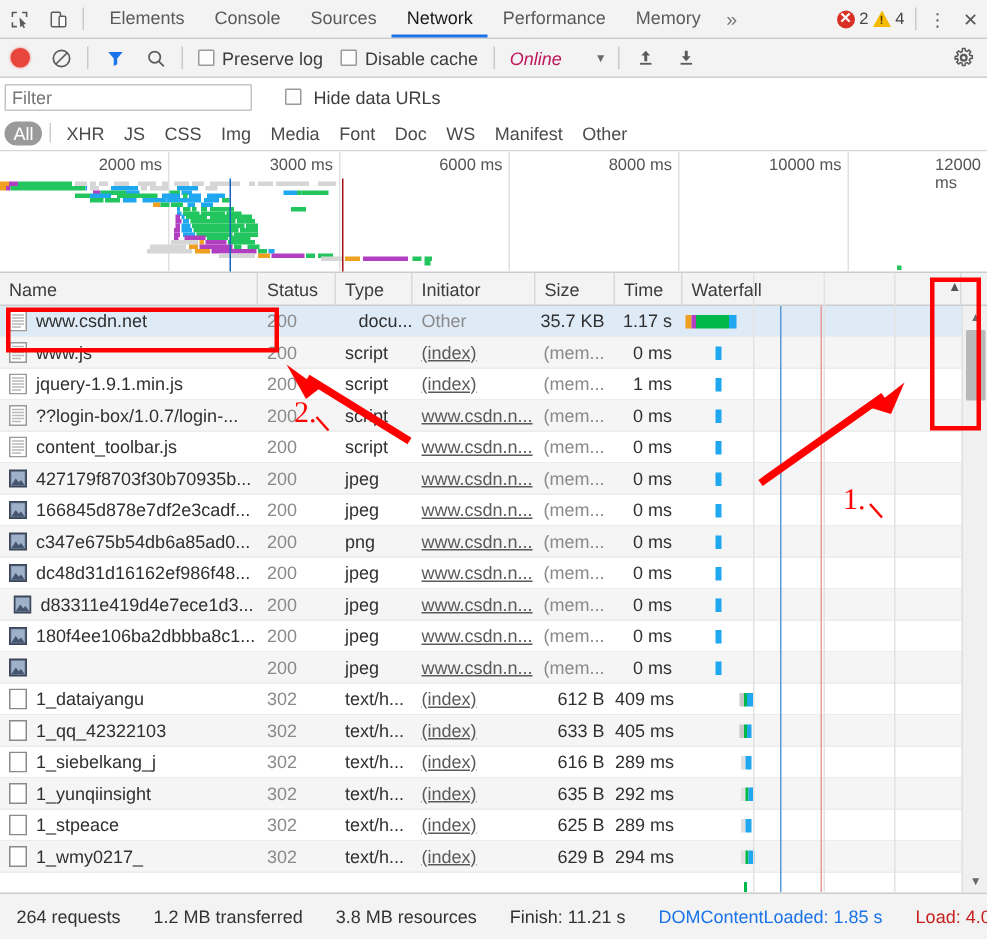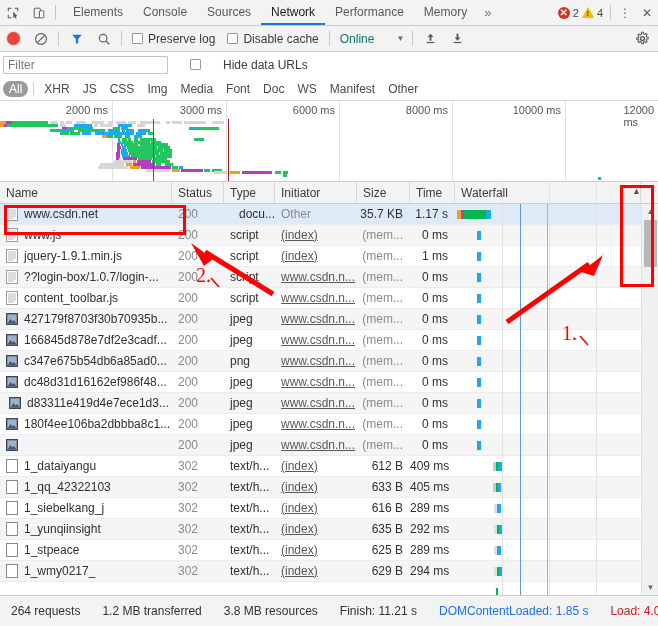--- a/index.html
+++ b/index.html
@@ -57,34 +57,34 @@
     position: absolute; left: 0; top: 26px; width: 658px; height: 26px;
     background: #f3f3f3; border-bottom: 1px solid #cdcdcd;
     display: flex; align-items: center;
   }
   .rec-dot { width: 13px; height: 13px; border-radius: 50%; background: #e8453c; box-shadow: 0 0 2px rgba(232,69,60,.7); }
   .tbi { width: 27px; height: 26px; display:flex; align-items:center; justify-content:center; cursor:pointer; color:#5a5a5a; }
   .vsep { width: 1px; height: 15px; background: #c9c9c9; margin: 0 4px; }
   .cbwrap { display:flex; align-items:center; gap:5px; padding: 0 6px; cursor:pointer; color:#3c3c3c; font-size:12px; }
   .cbox { width: 11px; height: 11px; border: 1px solid #9a9a9a; background: #fdfdfd; border-radius: 1px; }
   .throttle { display:flex; align-items:center; cursor:pointer; padding-left:6px; }
-  .throttle .lbl { font-size: 12px; color: #0f766e; }
+  .throttle .lbl { font-size: 12px; color: #be185d; font-style: italic; }
   .caret-dn { margin-left: 22px; font-size: 8px; color: #6a6a6a; }
 
   
   .filterrow {
     position: absolute; left: 0; top: 52px; width: 658px; height: 25px;
     background: #fff; display:flex; align-items:center;
   }
   .filter-input {
     margin-left: 3px; width: 165px; height: 18px; border: 1px solid #c4c4c4;
     background: #fff; font-size: 12px; color: #9a9a9a; padding: 0 4px; border-radius: 1px;
     font-family: "Liberation Sans", sans-serif; outline: none;
   }
-  .hide-urls { display:flex; align-items:center; gap:22px; margin-left: 22px; cursor:pointer; font-size:12px; color:#3c3c3c; }
+  .hide-urls { display:flex; align-items:center; gap:8px; margin-left: 22px; cursor:pointer; font-size:12px; color:#3c3c3c; }
 
   
   .typerow {
     position: absolute; left: 0; top: 77px; width: 658px; height: 24px;
     background: #fff; display:flex; align-items:center; border-bottom: 1px solid #d6d6d6;
   }
   .tfilter { padding: 1px 6px; font-size: 12px; color: #4a4a4a; cursor: pointer; border-radius: 9px; margin-right: 1px; }
   .tfilter.active { background: #9a9a9a; color: #fff; }
   .tfsep { width:1px; height:13px; background:#cdcdcd; margin: 0 4px; }
 

